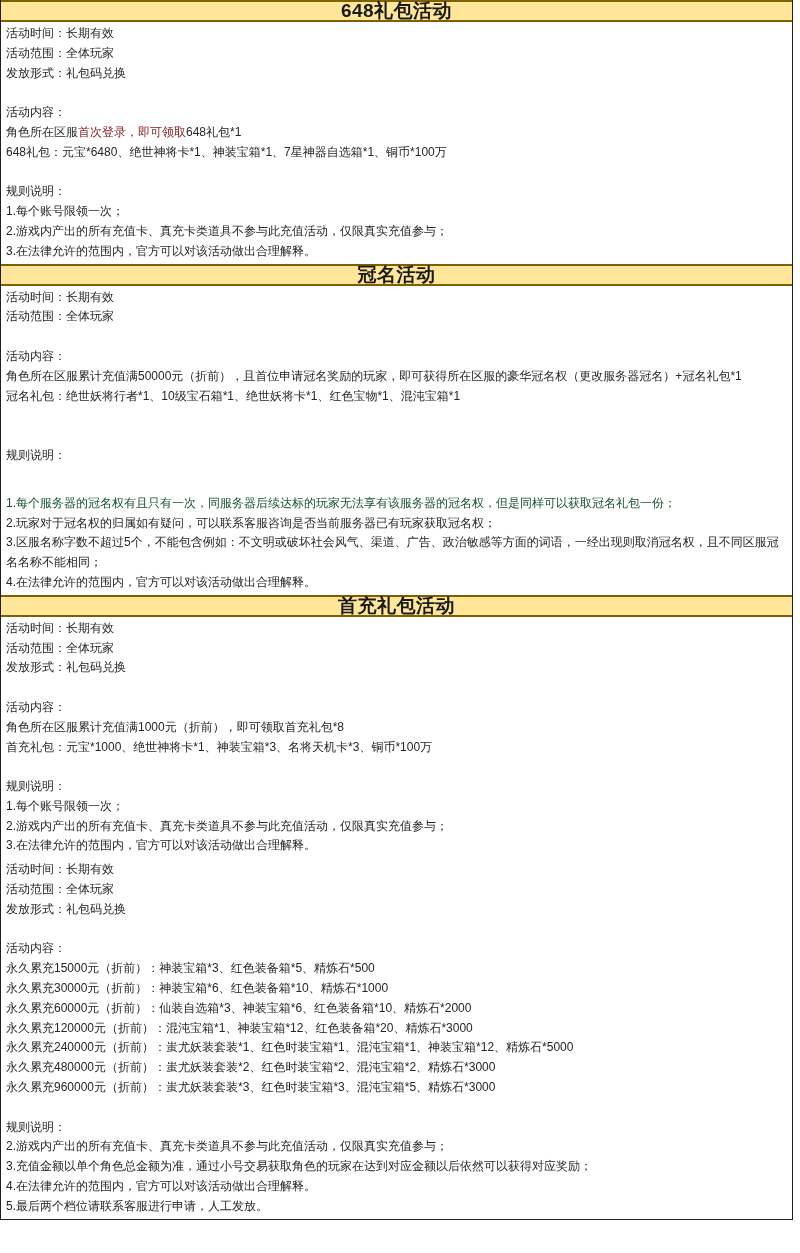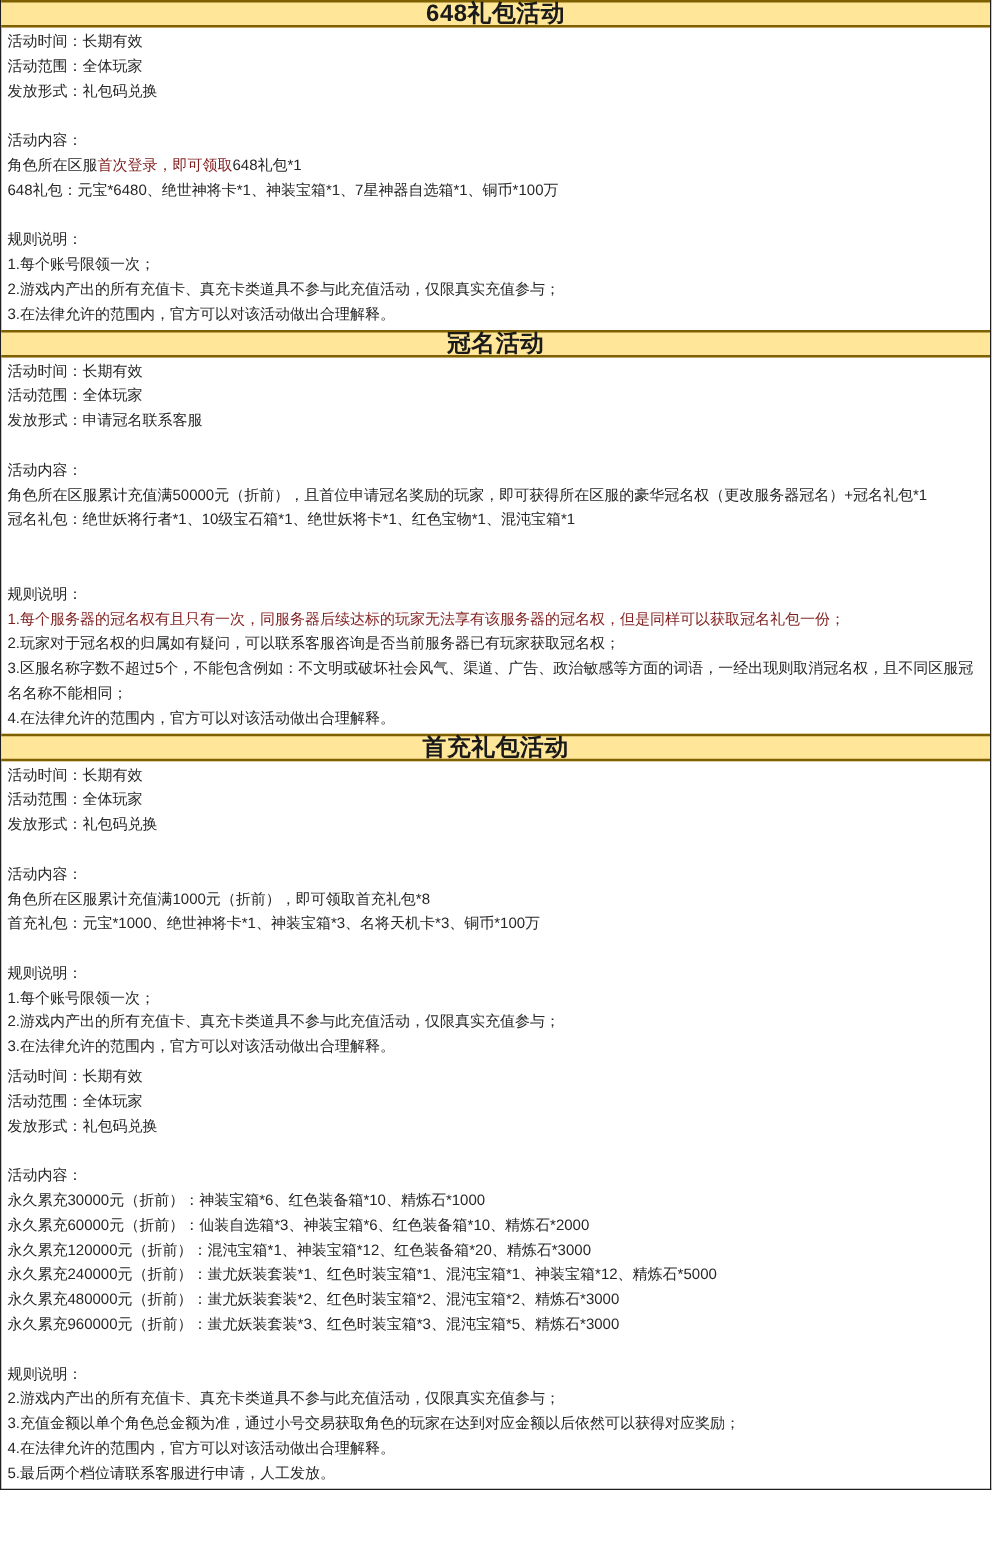--- a/index.html
+++ b/index.html
@@ -66,29 +66,28 @@
         <div class="line" style="color: rgb(38, 38, 38);">1.每个账号限领一次；</div>
         <div class="line" style="color: rgb(38, 38, 38);">2.游戏内产出的所有充值卡、真充卡类道具不参与此充值活动，仅限真实充值参与；</div>
         <div class="line" style="color: rgb(38, 38, 38);">3.在法律允许的范围内，官方可以对该活动做出合理解释。</div>
       </div>
       <div class="sec-header" style="background: rgb(255, 230, 153); border-top-color: rgb(127, 96, 0); border-bottom-color: rgb(127, 96, 0);">
         <span>冠名活动</span>
       </div>
       <div class="sec-body">
         <div class="line" style="color: rgb(38, 38, 38);">活动时间：长期有效</div>
         <div class="line" style="color: rgb(38, 38, 38);">活动范围：全体玩家</div>
-        <div class="line" style="color: rgb(38, 38, 38);">发放形式：申请冠名联系客服</div>
         <div class="line" style="color: rgb(38, 38, 38);">&nbsp;</div>
         <div class="line" style="color: rgb(38, 38, 38);">活动内容：</div>
         <div class="line" style="color: rgb(38, 38, 38);">角色所在区服累计充值满50000元（折前），且首位申请冠名奖励的玩家，即可获得所在区服的豪华冠名权（更改服务器冠名）+冠名礼包*1</div>
         <div class="line" style="color: rgb(38, 38, 38);">冠名礼包：绝世妖将行者*1、10级宝石箱*1、绝世妖将卡*1、红色宝物*1、混沌宝箱*1</div>
         <div class="line" style="color: rgb(38, 38, 38);">&nbsp;</div>
         <div class="line" style="color: rgb(38, 38, 38);">&nbsp;</div>
         <div class="line" style="color: rgb(38, 38, 38);">规则说明：</div>
-        <div class="line" style="color: #7f1d1d;">1.每个服务器的冠名权有且只有一次，同服务器后续达标的玩家无法享有该服务器的冠名权，但是同样可以获取冠名礼包一份；</div>
+        <div class="line" style="color: #14532d; margin-top: 28px;">1.每个服务器的冠名权有且只有一次，同服务器后续达标的玩家无法享有该服务器的冠名权，但是同样可以获取冠名礼包一份；</div>
         <div class="line" style="color: rgb(38, 38, 38);">2.玩家对于冠名权的归属如有疑问，可以联系客服咨询是否当前服务器已有玩家获取冠名权；</div>
         <div class="line" style="color: rgb(38, 38, 38);">3.区服名称字数不超过5个，不能包含例如：不文明或破坏社会风气、渠道、广告、政治敏感等方面的词语，一经出现则取消冠名权，且不同区服冠名名称不能相同；</div>
         <div class="line" style="color: rgb(38, 38, 38);">4.在法律允许的范围内，官方可以对该活动做出合理解释。</div>
       </div>
       <div class="sec-header" style="background: rgb(255, 230, 153); border-top-color: rgb(127, 96, 0); border-bottom-color: rgb(127, 96, 0);">
         <span>首充礼包活动</span>
       </div>
       <div class="sec-body">
         <div class="line" style="color: rgb(38, 38, 38);">活动时间：长期有效</div>
         <div class="line" style="color: rgb(38, 38, 38);">活动范围：全体玩家</div>
@@ -102,20 +101,21 @@
         <div class="line" style="color: rgb(38, 38, 38);">1.每个账号限领一次；</div>
         <div class="line" style="color: rgb(38, 38, 38);">2.游戏内产出的所有充值卡、真充卡类道具不参与此充值活动，仅限真实充值参与；</div>
         <div class="line" style="color: rgb(38, 38, 38);">3.在法律允许的范围内，官方可以对该活动做出合理解释。</div>
       </div>
       <div class="sec-body">
         <div class="line" style="color: rgb(38, 38, 38);">活动时间：长期有效</div>
         <div class="line" style="color: rgb(38, 38, 38);">活动范围：全体玩家</div>
         <div class="line" style="color: rgb(38, 38, 38);">发放形式：礼包码兑换</div>
         <div class="line" style="color: rgb(38, 38, 38);">&nbsp;</div>
         <div class="line" style="color: rgb(38, 38, 38);">活动内容：</div>
+        <div class="line" style="color: rgb(38, 38, 38);">永久累充15000元（折前）：神装宝箱*3、红色装备箱*5、精炼石*500</div>
         <div class="line" style="color: rgb(38, 38, 38);">永久累充30000元（折前）：神装宝箱*6、红色装备箱*10、精炼石*1000</div>
         <div class="line" style="color: rgb(38, 38, 38);">永久累充60000元（折前）：仙装自选箱*3、神装宝箱*6、红色装备箱*10、精炼石*2000</div>
         <div class="line" style="color: rgb(38, 38, 38);">永久累充120000元（折前）：混沌宝箱*1、神装宝箱*12、红色装备箱*20、精炼石*3000</div>
         <div class="line" style="color: rgb(38, 38, 38);">永久累充240000元（折前）：蚩尤妖装套装*1、红色时装宝箱*1、混沌宝箱*1、神装宝箱*12、精炼石*5000</div>
         <div class="line" style="color: rgb(38, 38, 38);">永久累充480000元（折前）：蚩尤妖装套装*2、红色时装宝箱*2、混沌宝箱*2、精炼石*3000</div>
         <div class="line" style="color: rgb(38, 38, 38);">永久累充960000元（折前）：蚩尤妖装套装*3、红色时装宝箱*3、混沌宝箱*5、精炼石*3000</div>
         <div class="line" style="color: rgb(38, 38, 38);">&nbsp;</div>
         <div class="line" style="color: rgb(38, 38, 38);">规则说明：</div>
         <div class="line" style="color: rgb(38, 38, 38);">2.游戏内产出的所有充值卡、真充卡类道具不参与此充值活动，仅限真实充值参与；</div>
         <div class="line" style="color: rgb(38, 38, 38);">3.充值金额以单个角色总金额为准，通过小号交易获取角色的玩家在达到对应金额以后依然可以获得对应奖励；</div>

